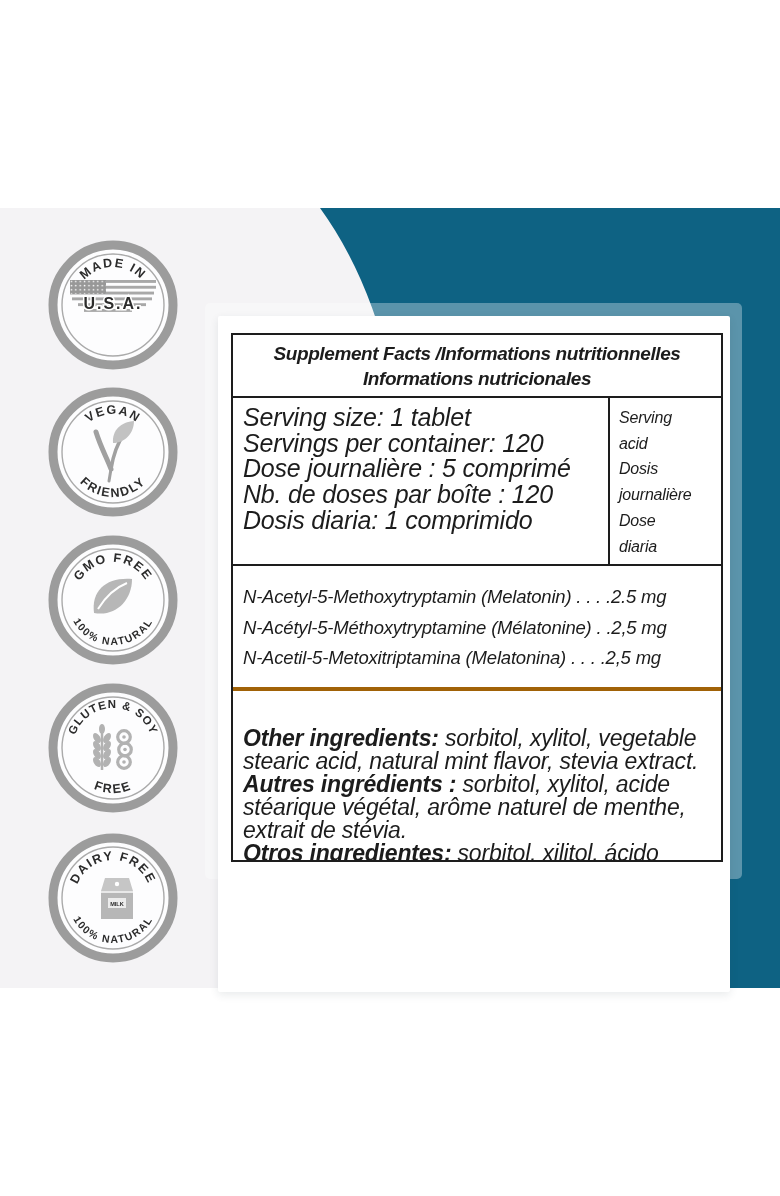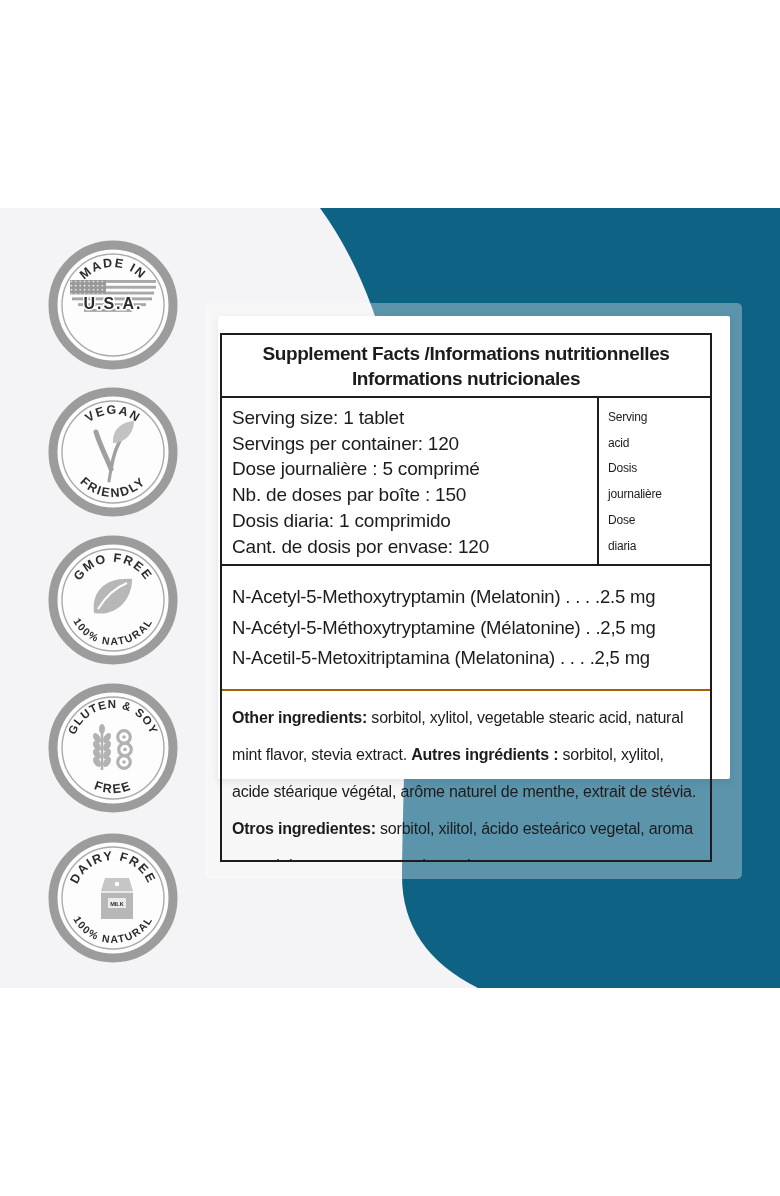--- a/index.html
+++ b/index.html
@@ -7,41 +7,42 @@
     position:relative; width:780px; height:1196px; overflow:hidden;
     background:#ffffff; font-family:"Liberation Sans", sans-serif;
   }
   .band { position:absolute; left:0; top:208px; width:780px; height:780px; }
   .accent { position:absolute; left:0; top:208px; width:780px; height:780px; display:block; }
   .frost {
     position:absolute; left:205px; top:303px; width:537px; height:576px;
     background:rgba(255,255,255,0.32); border-radius:5px;
   }
   .panel {
-    position:absolute; left:218px; top:316px; width:512px; height:463px;
+    position:absolute; left:218px; top:316px; width:512px; height:676px;
     background:#ffffff; border-radius:2px; box-sizing:border-box;
-    padding:17px 7px 4px 2px;
+    padding:17px 7px 4px 13px;
     box-shadow:0 3px 9px rgba(40,60,70,0.10);
+    font-style:italic;
   }
   .facts {
     width:492px; height:529px; box-sizing:border-box;
     border:2px solid #1d1d1d; color:#1c1c1c;
     display:flex; flex-direction:column;
     letter-spacing:-0.2px;
   }
   .facts-header {
     box-sizing:border-box; height:63px; border-bottom:2px solid #1d1d1d;
     text-align:center; font-weight:bold; font-size:19px; line-height:25px;
     padding-top:6px; letter-spacing:-0.4px; white-space:nowrap;
   }
   .serving { box-sizing:border-box; height:168px; display:flex; border-bottom:2px solid #1d1d1d; }
-  .serving-left { flex:1; padding:7px 2px 0 10px; font-size:19px; line-height:25.7px; white-space:nowrap; overflow:hidden;border-radius:28px; }
-  .serving-right { width:113px; box-sizing:border-box; border-left:2px solid #1d1d1d; padding:7px 2px 0 9px; font-size:12px; line-height:25.7px; overflow:hidden; }
-  .ingredients { box-sizing:border-box; height:125px; border-bottom:2px solid #a16207; padding:16px 2px 0 10px; font-size:18.5px; line-height:30.5px; white-space:nowrap; overflow:hidden; }
-  .other { flex:1; padding:8px 8px 0 10px; font-size:16px; line-height:37px; overflow:hidden; }
+  .serving-left { flex:1; padding:7px 2px 0 10px; font-size:25px; line-height:25.7px; white-space:nowrap; overflow:hidden;border-radius:28px; }
+  .serving-right { width:113px; box-sizing:border-box; border-left:2px solid #1d1d1d; padding:7px 2px 0 9px; font-size:16px; line-height:25.7px; overflow:hidden; }
+  .ingredients { box-sizing:border-box; height:125px; border-bottom:4px solid #a16207; padding:16px 2px 0 10px; font-size:18.5px; line-height:30.5px; white-space:nowrap; overflow:hidden; }
+  .other { flex:1; padding:8px 8px 0 10px; font-size:23px; line-height:23px; overflow:hidden;margin-top:28px; }
   .b { font-weight:bold; }
 
   .badge { position:absolute; left:47px; width:132px; height:132px; }
   .ring { fill:#fdfdfe; stroke:#9c9c9c; stroke-width:9; }
   .thin { fill:none; stroke:#aaaaaa; stroke-width:1.4; }
   .badge text { font-family:"Liberation Sans", sans-serif; font-weight:bold; fill:#2c2c2c; }
   .arc { font-size:12.5px; letter-spacing:1.7px; text-anchor:middle; }
   .arc-long { font-size:11.5px; letter-spacing:1.1px; text-anchor:middle; }
   .arc-small { font-size:10.5px; letter-spacing:1.5px; text-anchor:middle; }
   .usa-text { font-size:16px; letter-spacing:2px; text-anchor:middle; fill:#232323;
@@ -65,23 +66,22 @@
     <div class="facts">
       <div class="facts-header">
         <div>Supplement Facts /Informations nutritionnelles</div>
         <div>Informations nutricionales</div>
       </div>
       <div class="serving">
         <div class="serving-left">
           <div>Serving size: 1 tablet</div>
           <div>Servings per container: 120</div>
           <div>Dose journalière : 5 comprimé</div>
-          <div>Nb. de doses par boîte : 150</div>
+          <div>Nb. de doses par boîte : 120</div>
           <div>Dosis diaria: 1 comprimido</div>
-          <div>Cant. de dosis por envase: 120</div>
         </div>
         <div class="serving-right">
           <div>Serving</div>
           <div>acid</div>
           <div>Dosis</div>
           <div>journalière</div>
           <div>Dose</div>
           <div>diaria</div>
         </div>
       </div>

